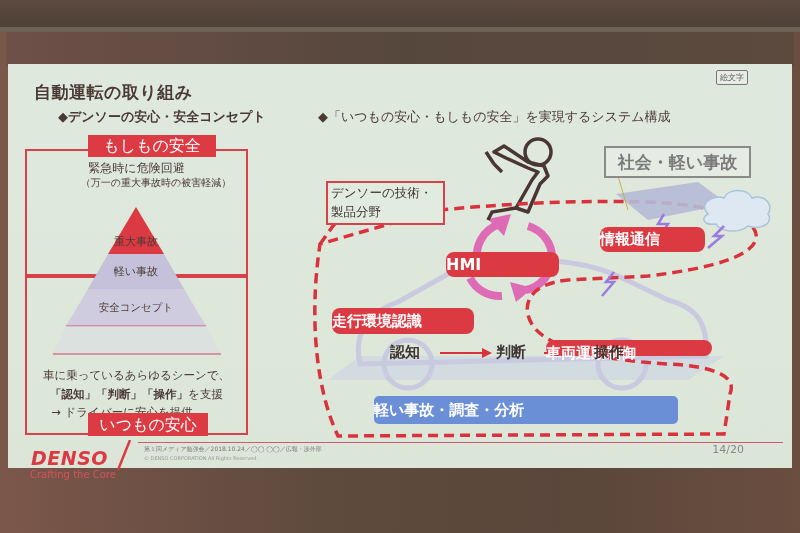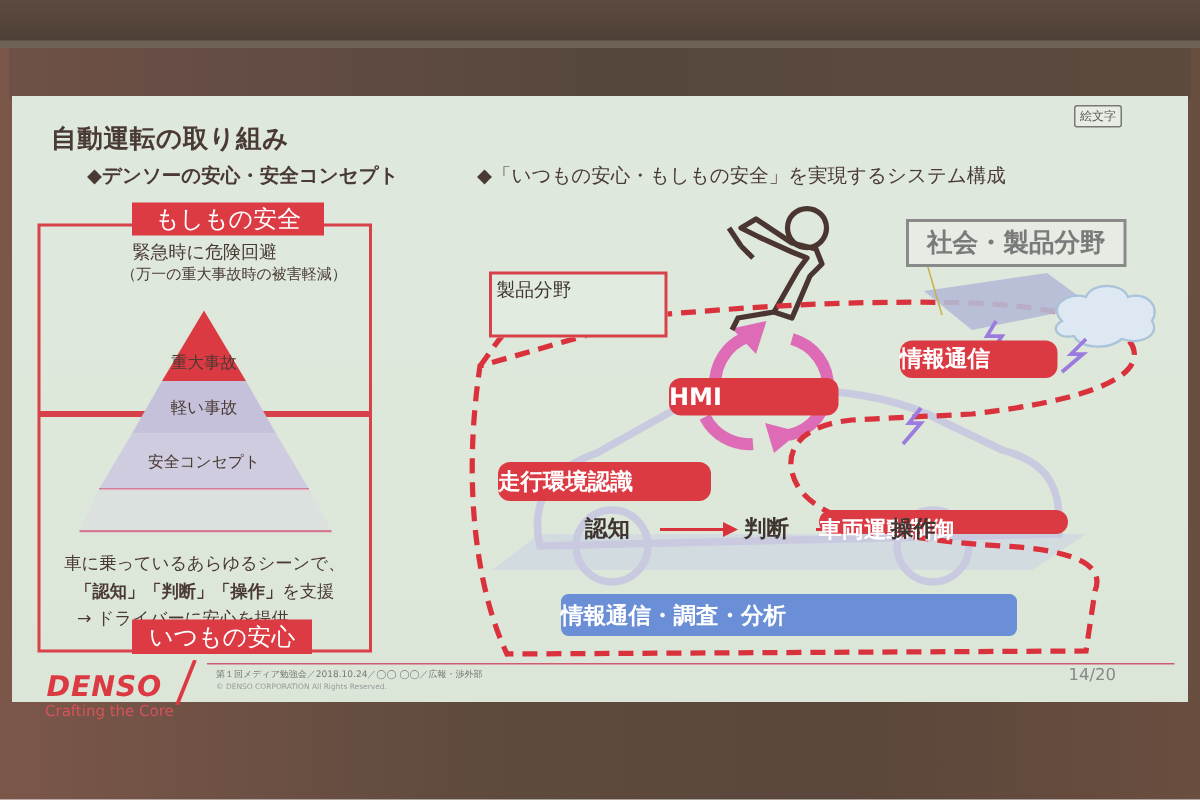--- a/index.html
+++ b/index.html
@@ -119,32 +119,33 @@
     <polygon points="572,284 582,289 572,294" fill="#d9323c"></polygon>
 
     <polygon points="608,130 690,118 720,140 640,156" fill="#b4bad6" opacity="0.9"></polygon>
     <line x1="610" y1="112" x2="620" y2="146" stroke="#c8b04a" stroke-width="1"></line>
     <path d="M700,150 C690,140 704,130 716,134 C720,124 740,124 744,134 C756,130 766,140 760,150 C766,160 752,166 740,162 C730,170 712,168 708,160 C696,162 692,154 700,150 Z" fill="#dde8f2" stroke="#a9c3da" stroke-width="1.5"></path>
     <polyline points="656,150 650,160 660,160 648,178" fill="none" stroke="#9b7be0" stroke-width="2.5"></polyline>
     <polyline points="716,162 706,172 714,172 700,184" fill="none" stroke="#9b7be0" stroke-width="2.5"></polyline>
     <polyline points="606,208 598,218 606,218 594,232" fill="none" stroke="#9b7be0" stroke-width="2.5"></polyline>
   </svg>
 
-  <div class="infra">社会・製品分野</div>
+  <div class="infra">社会・軽い事故</div>
   <div class="tech-box">
+    <div>デンソーの技術・</div>
     <div>製品分野</div>
   </div>
   <div class="pill red hmi">HMI</div>
   <div class="pill red info">情報通信</div>
   <div class="pill red env">走行環境認識</div>
   <div class="pill red veh">車両運動制御</div>
   <div class="flow" style="left:382px;top:279px;">認知</div>
   <div class="flow" style="left:488px;top:279px;">判断</div>
   <div class="flow" style="left:586px;top:279px;">操作</div>
-  <div class="pill blue base">情報通信・調査・分析</div>
+  <div class="pill blue base">軽い事故・調査・分析</div>
 
   <div class="bottom-line"></div>
   <svg style="position:absolute;left:108px;top:376px" width="16" height="30">
     <line x1="14" y1="0" x2="2" y2="30" stroke="#dc3a43" stroke-width="2.5"></line>
   </svg>
   <div class="denso">DENSO</div>
   <div class="tagline">Crafting the Core</div>
   <div class="foot1">第１回メディア勉強会／2018.10.24／◯◯ ◯◯／広報・渉外部</div>
   <div class="foot2">© DENSO CORPORATION All Rights Reserved.</div>
   <div class="page-num">14/20</div>

